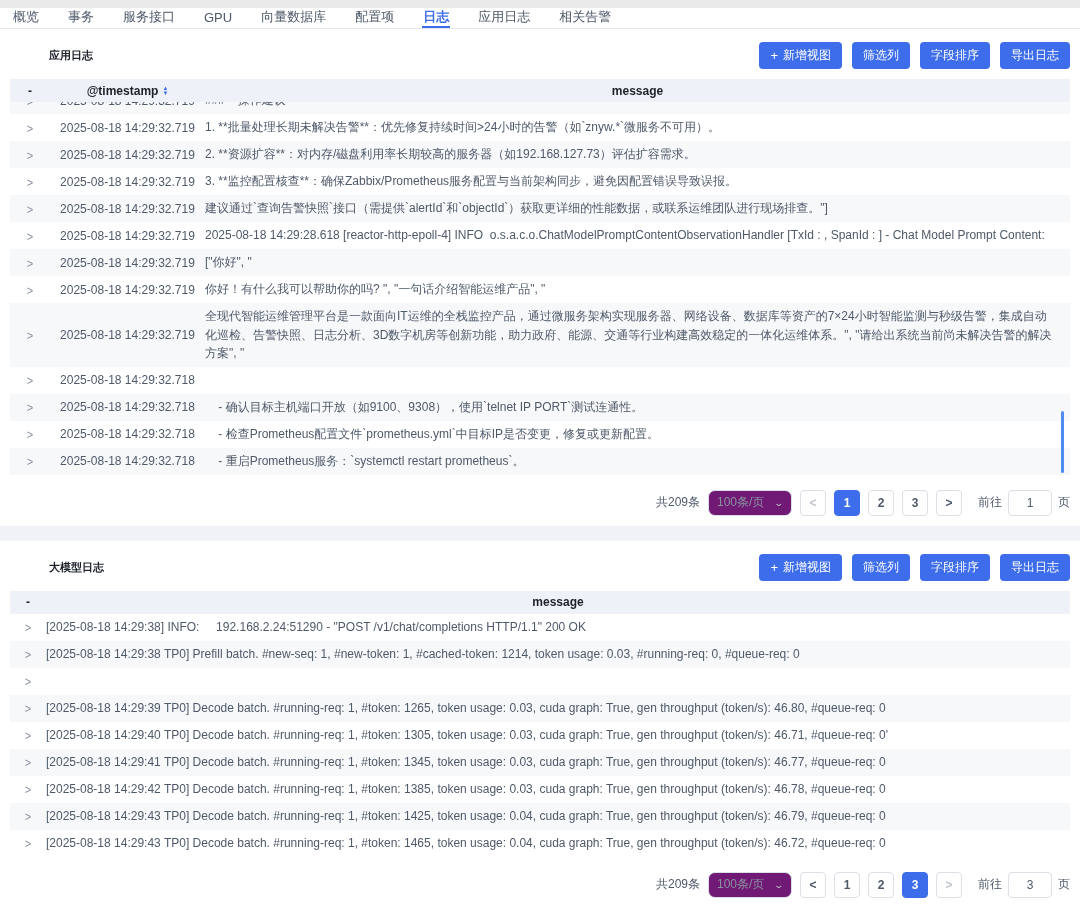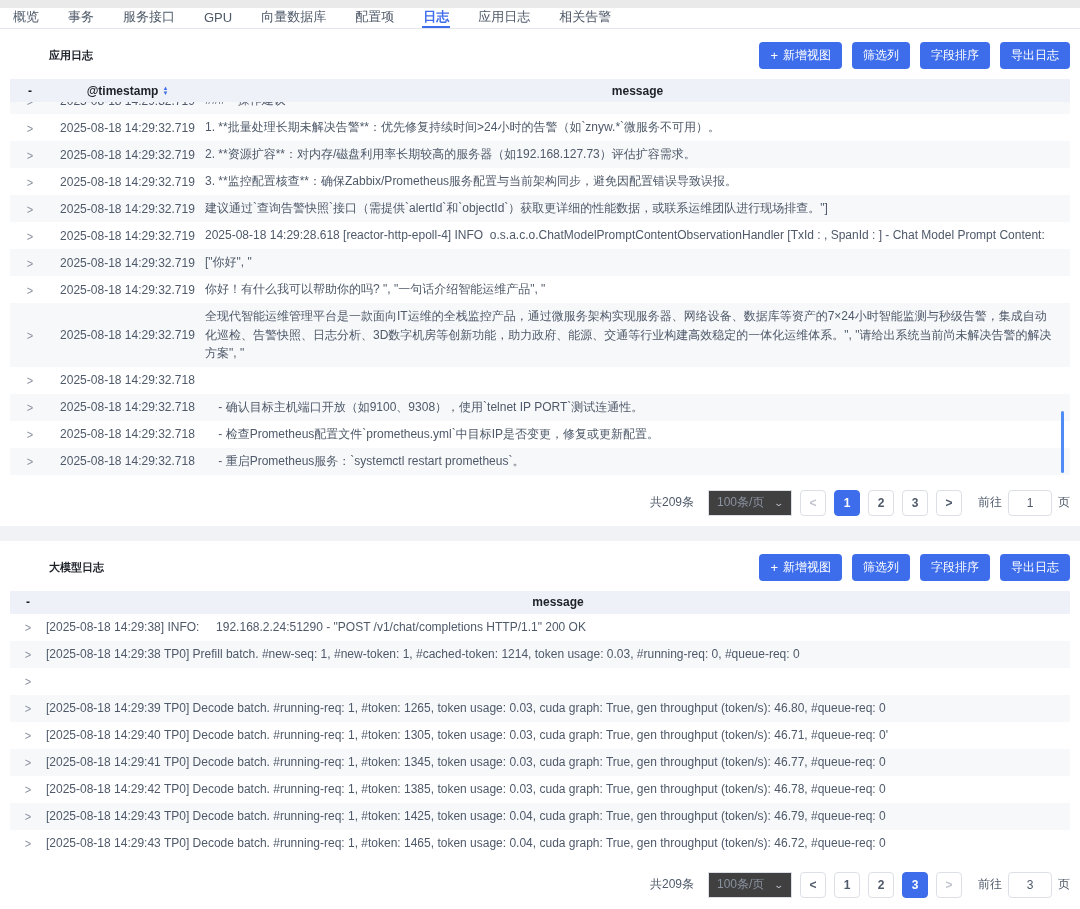--- a/index.html
+++ b/index.html
@@ -70,25 +70,25 @@
   .vscroll{
     position:absolute;right:6px;bottom:2px;width:3px;height:62px;
     background:var(--scrollbar);border-radius:2px;
   }
   .table2 .col-expand{flex:0 0 36px;}
   
   .pagination{
     display:flex;justify-content:flex-end;align-items:center;
     font-size:12px;color:var(--text-cell);padding-top:15px;gap:8px;
   }
-  .pg-total{margin-right:6px;}
+  .pg-total{margin-right:0;}
   .pg-size{
-    border:1px solid #DCDFE6;border-radius:0;height:26px;min-width:84px;
+    border:1px solid #DCDFE6;border-radius:7px;height:26px;min-width:84px;
     display:flex;align-items:center;justify-content:space-between;
-    padding:0 8px;color:#8A919F;cursor:pointer;background:#404040;gap:6px;
+    padding:0 8px;color:#8A919F;cursor:pointer;background:#701a75;gap:6px;
   }
   .pg-size .caret{font-size:9px;color:#C0C4CC;transform:scaleX(1.4);}
   .pg-btn{
     width:26px;height:26px;border:1px solid #DCDFE6;border-radius:4px;background:#fff;
     display:flex;align-items:center;justify-content:center;cursor:pointer;
     font-size:12px;color:#4E5969;font-weight:bold;
   }
   .pg-btn.page{font-weight:bold;}
   .pg-btn.active{background:var(--accent);border-color:var(--accent);color:#fff;}
   .pg-btn.disabled{color:#C0C4CC;cursor:default;}

